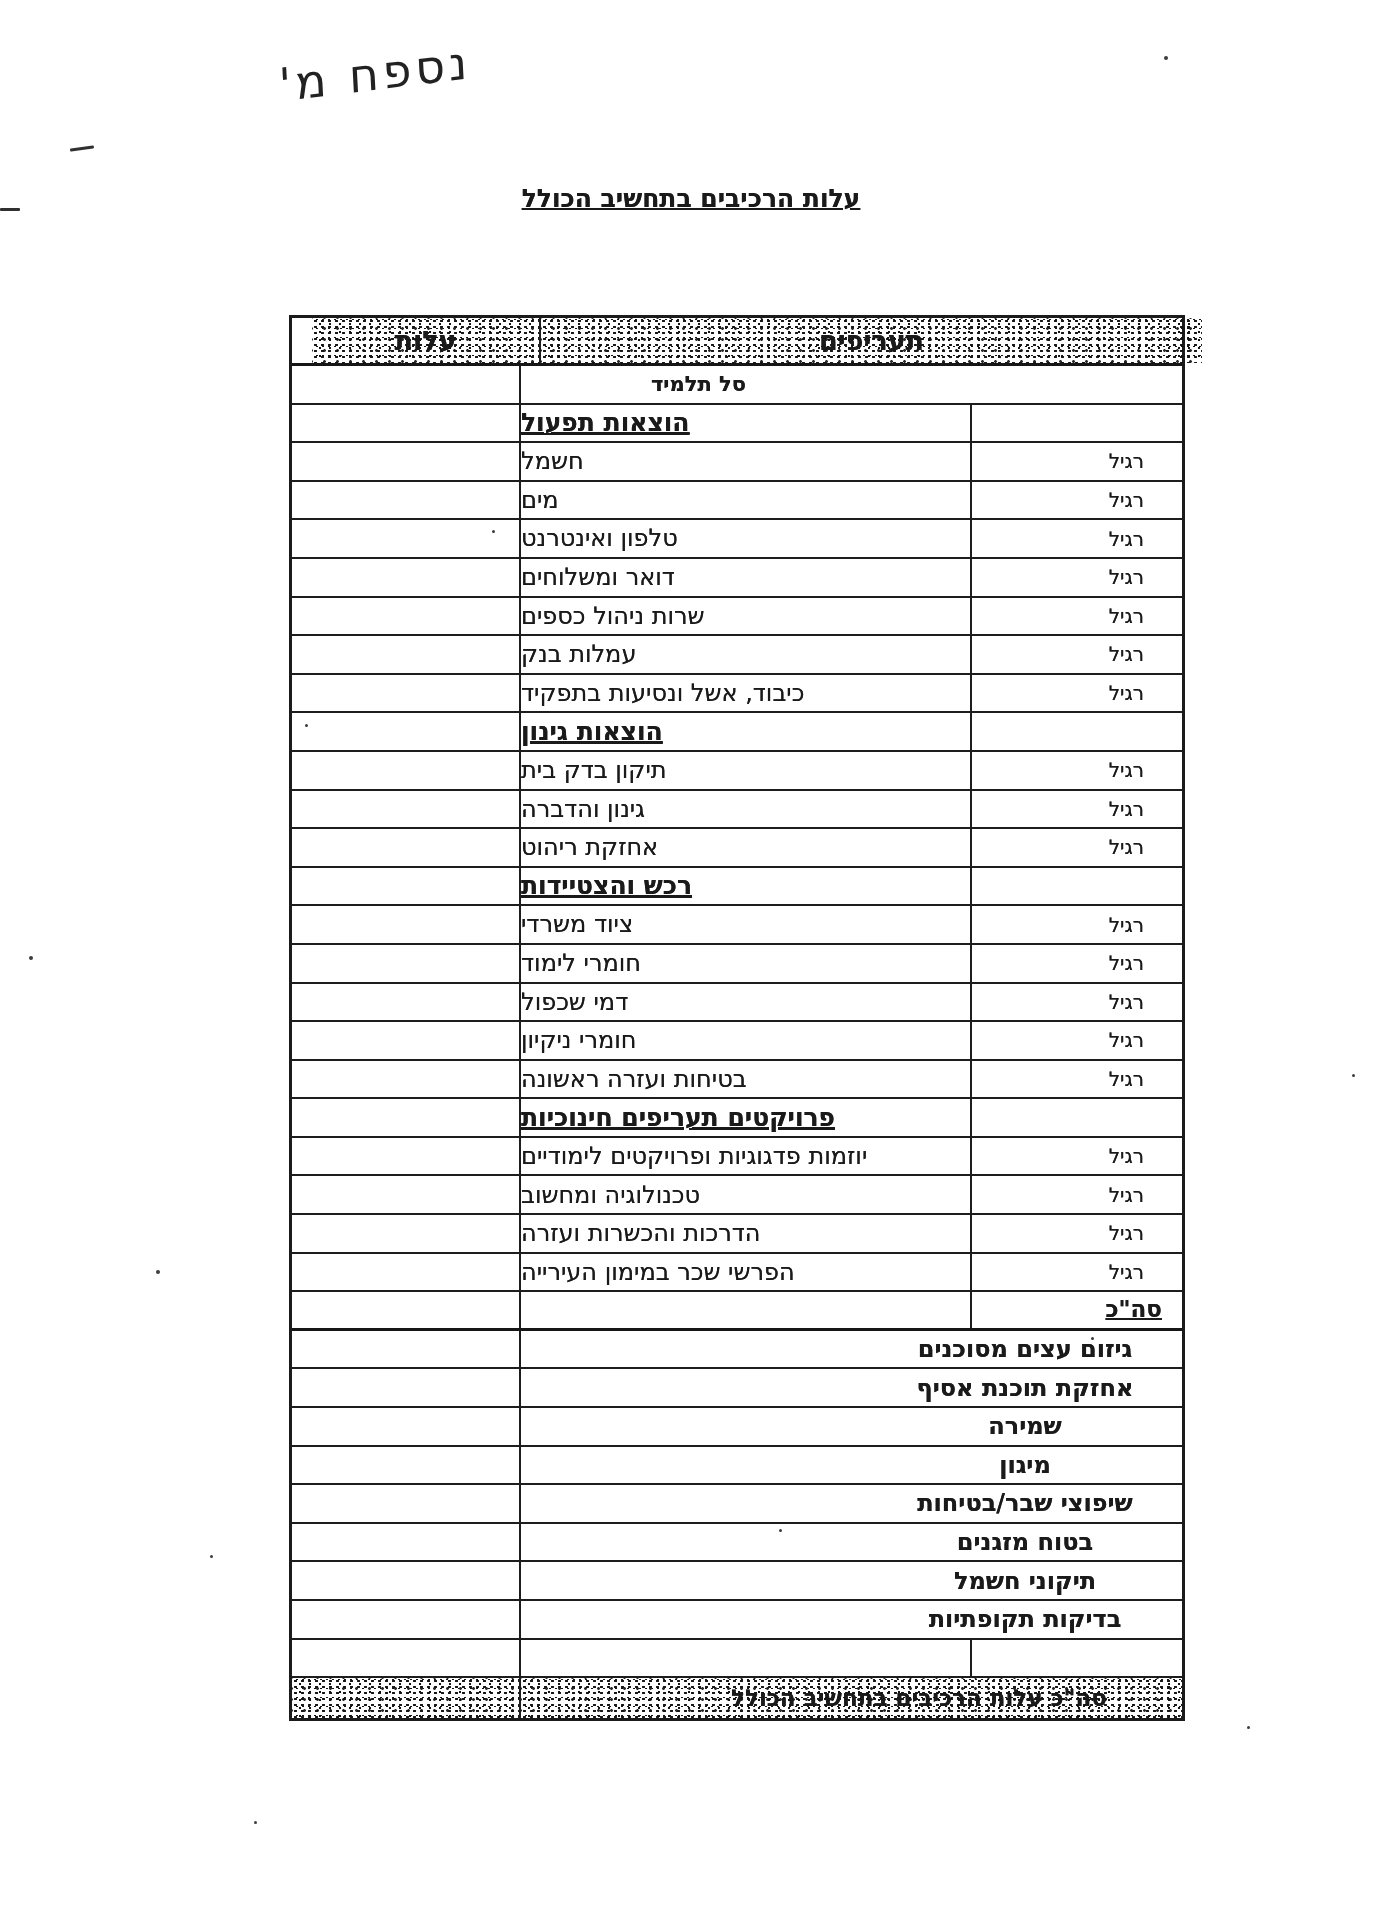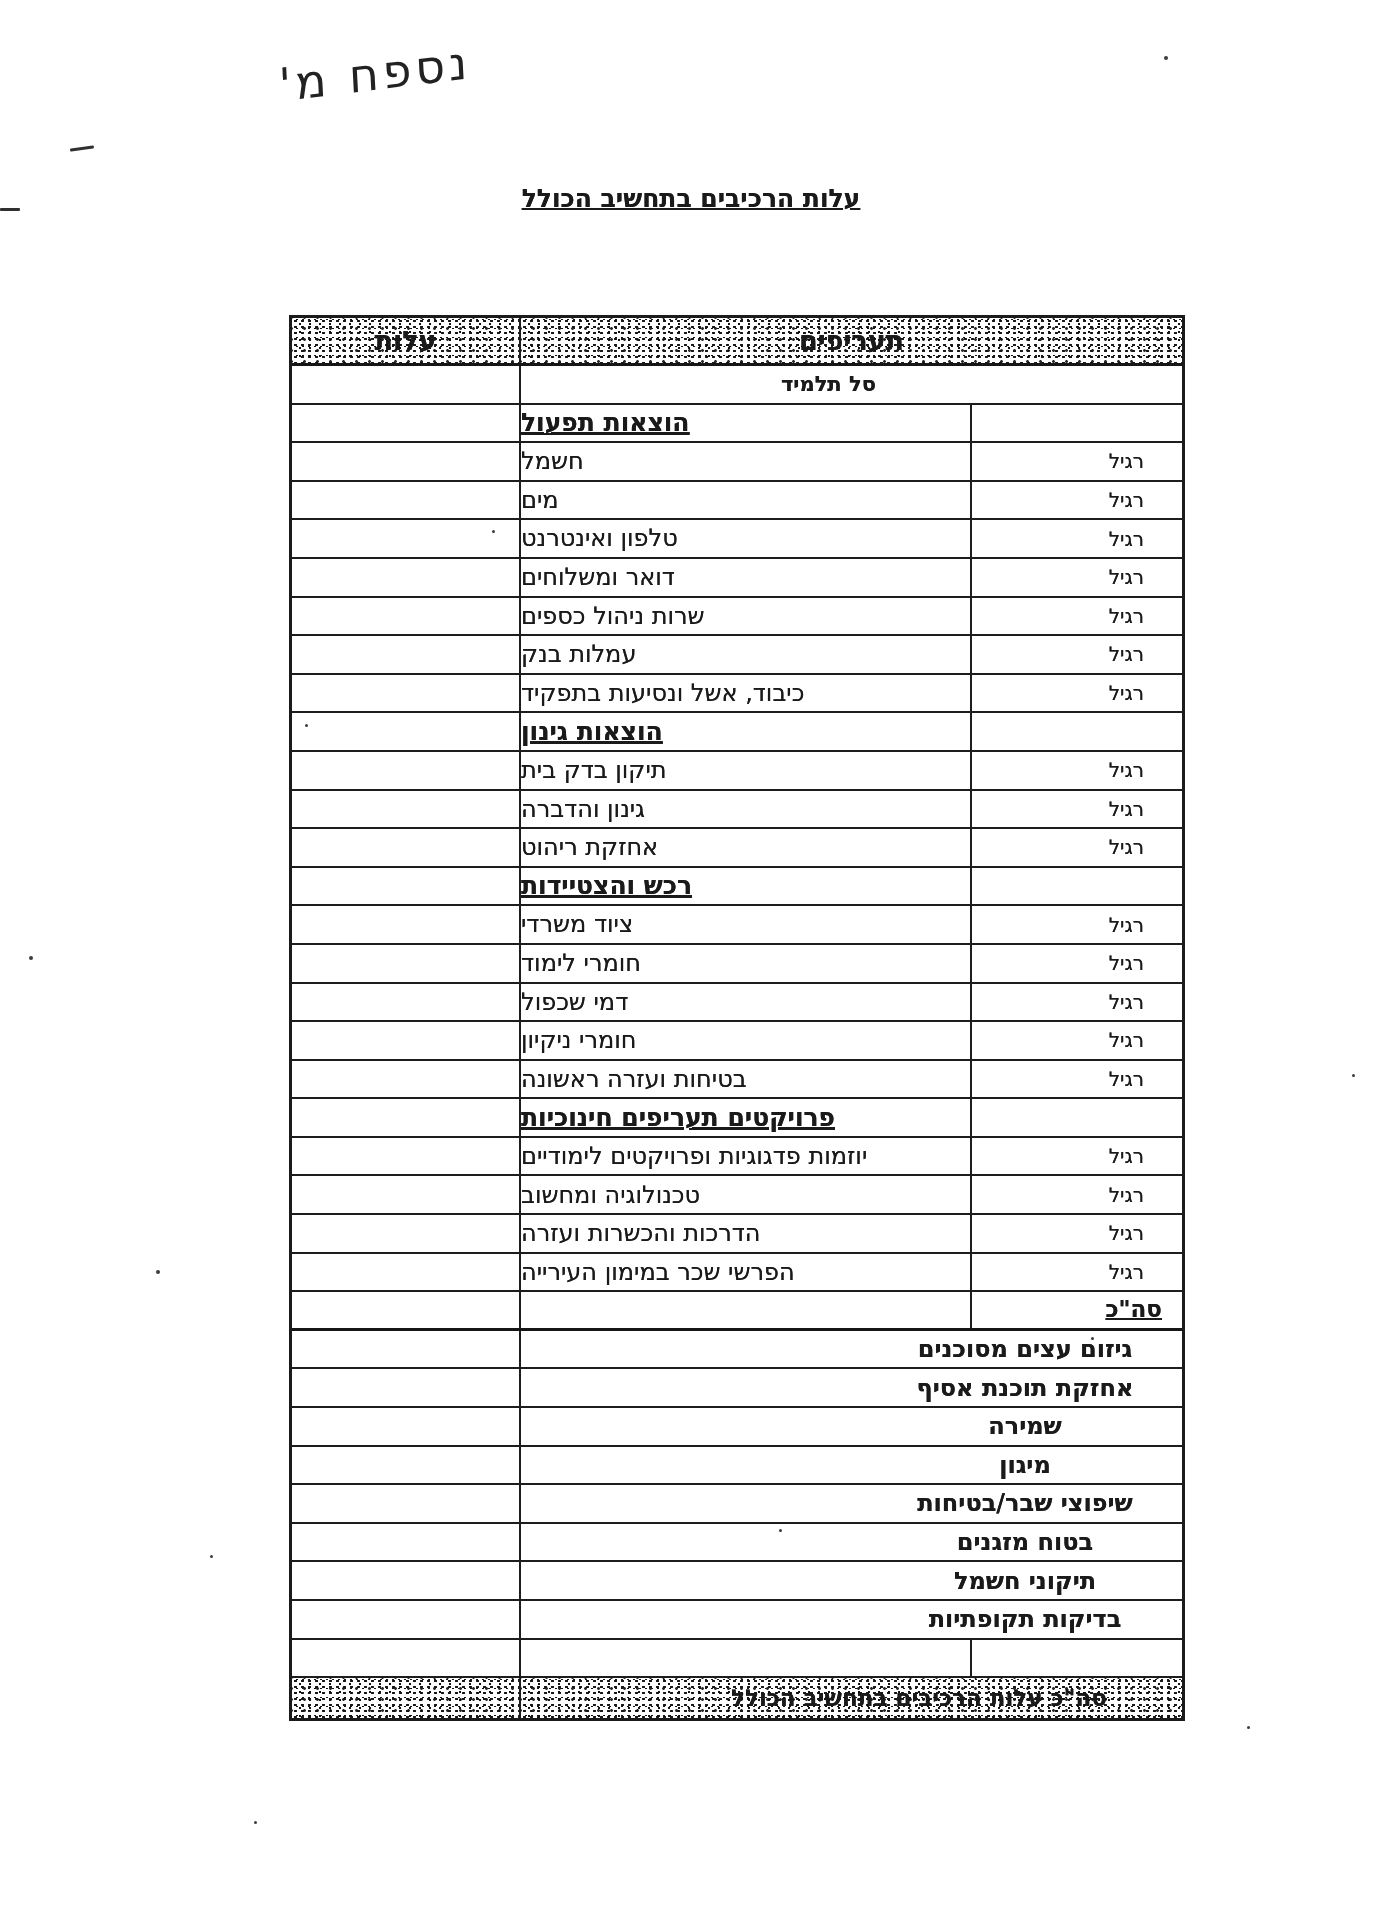--- a/index.html
+++ b/index.html
@@ -24,39 +24,39 @@
   .tbl{
     position:absolute;left:289px;top:315px;width:896px;
     border:3px solid #1b1b1b;box-sizing:border-box;background:#fff;
     display:flex;flex-direction:column;
   }
   .row{
     display:grid;grid-template-columns:227px 451px 212px;
     height:38.6px;border-bottom:2px solid #1d1d1d;box-sizing:border-box;
   }
   .r-header,.r-footer,.r-plain,.r-bold{grid-template-columns:227px 663px;}
-  .r-header{height:48px;border-bottom:3px solid #161616;}
+  .r-header{height:48px;border-bottom:3px solid #161616;padding-left:20px;}
   .r-footer{height:40px;border-bottom:none;}
   .r-total{border-bottom:3px solid #161616;}
   .cell{
     display:flex;align-items:center;box-sizing:border-box;min-width:0;
   }
   .cell-b,.cell-c,.cell-bc{border-left:2px solid #1d1d1d;}
   .txt{
     white-space:nowrap;direction:rtl;line-height:1.1;
     text-shadow:0 0 .6px rgba(0,0,0,.75);
   }
   
   .r-item  .cell-b{justify-content:flex-start;padding-right:4px;}
   .r-item  .cell-b .txt{font-size:24px;}
   .r-item  .cell-c{justify-content:flex-end;padding-right:38px;}
   .r-item  .cell-c .txt{font-size:20px;}
   .r-section .cell-b{justify-content:flex-start;padding-right:36px;text-decoration:underline;}
   .r-section .cell-b .txt{font-size:25px;font-weight:bold;text-decoration:underline;text-decoration-thickness:2px;}
-  .r-plain .cell-bc{justify-content:flex-end;padding-right:306px;}
+  .r-plain .cell-bc{justify-content:center;padding-right:306px;}
   .r-plain .cell-bc .txt{font-size:21px;font-weight:bold;}
   .r-bold .cell-bc{justify-content:flex-end;}
   .r-bold .cell-bc .txt{width:310px;margin-right:2px;text-align:center;font-size:24px;font-weight:bold;}
   .r-total .cell-c{justify-content:flex-end;padding-right:20px;}
   .r-total .cell-c .txt{font-size:23px;font-weight:bold;text-decoration:underline;text-decoration-thickness:2px;}
   .r-header .cell{justify-content:center;}
   .hdr{font-size:27px;font-weight:bold;}
   .r-footer .cell-bc{justify-content:flex-end;padding-right:75px;}
   .ftr{font-size:23px;font-weight:bold;}
   

